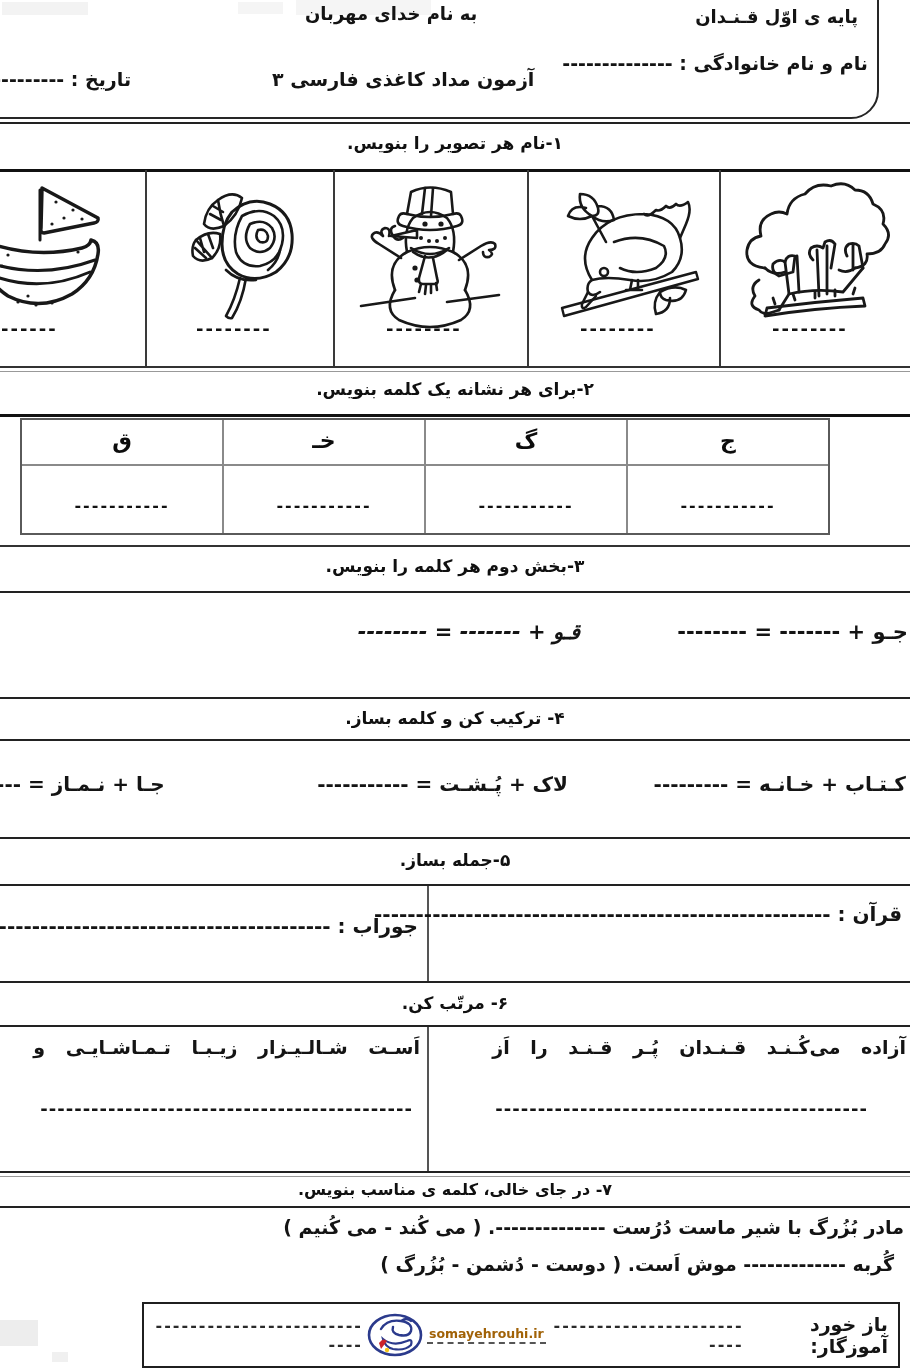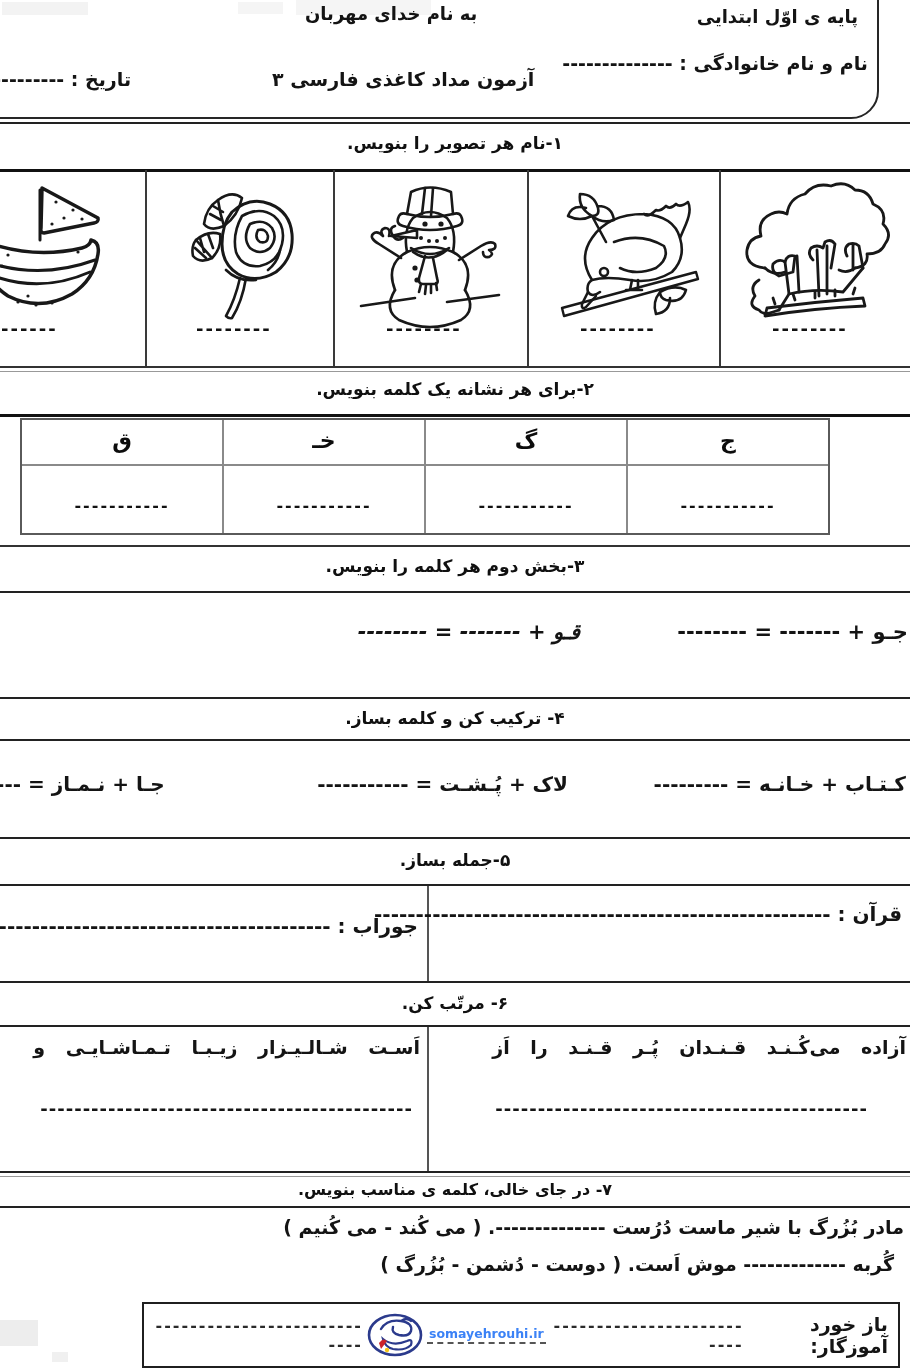--- a/index.html
+++ b/index.html
@@ -22,36 +22,36 @@
   .q2-col{flex:1;border-left:2px solid #8a8a8a;display:flex;flex-direction:column;box-sizing:border-box;}
   .q2-col:last-child{border-left:none;}
   .q2-letter{height:44px;border-bottom:2px solid #8a8a8a;text-align:center;
              font-size:22px;line-height:42px;color:#0c0c0c;}
   .q2-blank{flex:1;text-align:center;padding-top:30px;font-size:16px;letter-spacing:2px;color:#111;}
   
   .footer-box{position:absolute;left:142px;top:1302px;width:758px;height:66px;
               border:2.5px solid #1f1f1f;box-sizing:border-box;display:flex;direction:rtl;
               align-items:center;padding:0 10px;gap:4px;}
   .footer-dash{font-size:16px;letter-spacing:2px;color:#2a2a2a;}
-  .wm-text{font-size:12.5px;color:#3b82f6;border-bottom:2px dashed #555;padding:0 2px 1px;direction:ltr;}
+  .wm-text{font-size:12.5px;color:#a16207;border-bottom:2px dashed #555;padding:0 2px 1px;direction:ltr;}
   .artifact{position:absolute;}
 </style>
 </head>
 <body>
 
 <div class="page">
 
   <div class="artifact" style="left:2px;top:2px;width:86px;height:13px;background:#f3f3f3;"></div>
   <div class="artifact" style="left:238px;top:2px;width:45px;height:12px;background:#f5f5f5;"></div>
   <div class="artifact" style="left:296px;top:0;width:135px;height:15px;background:#f5f5f5;"></div>
   <div class="artifact" style="left:0;top:1320px;width:38px;height:26px;background:#ededed;"></div>
   <div class="artifact" style="left:52px;top:1352px;width:16px;height:10px;background:#f0f0f0;"></div>
 
   <div class="header-box"></div>
-  <div class="abs fa" style="right:52px;top:6px;font-size:18px;">پایه ی اوّل ابتدایی</div>
+  <div class="abs fa" style="right:52px;top:6px;font-size:18px;">پایه ی اوّل قـنـدان</div>
   <div class="abs fa" style="left:305px;top:3px;font-size:18px;">به نام خدای مهربان</div>
   <div class="abs fa" style="right:42px;top:52px;font-size:19px;">نام و نام خانوادگی : --------------</div>
   <div class="abs fa" style="left:272px;top:68px;font-size:19px;">آزمون مداد کاغذی فارسی ۳</div>
   <div class="abs fa" style="left:-62px;top:68px;font-size:19px;">تاریخ : ----------------</div>
 
   <div class="hline" style="top:122px;height:2px;"></div>
   <div class="hline" style="top:169px;height:3px;background:#111;"></div>
   <div class="hline" style="top:366px;height:2px;background:#333;"></div>
   <div class="hline" style="top:371px;height:1px;background:#999;"></div>
   <div class="hline" style="top:414px;height:3px;background:#111;"></div>

